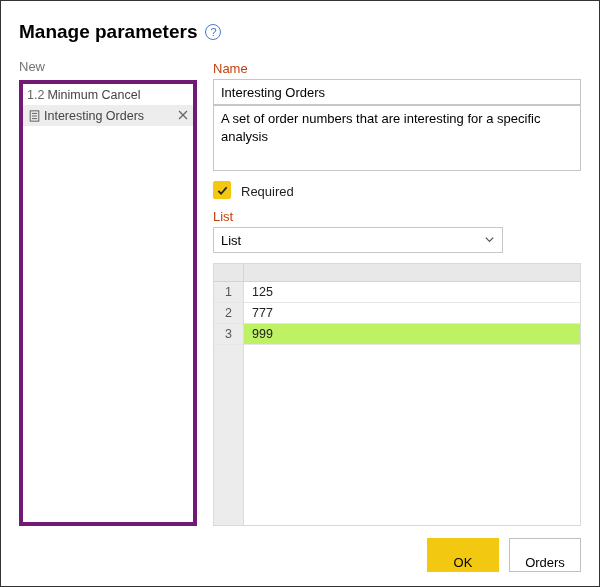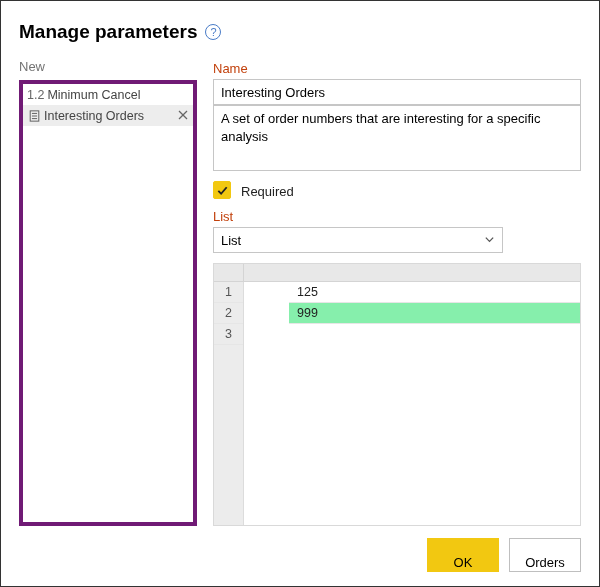--- a/index.html
+++ b/index.html
@@ -52,22 +52,22 @@
   .chev { color:#555; }
   .grid-area { margin-top:10px; flex:1 1 auto; border:1px solid #d9d9d9; display:flex; flex-direction:column; overflow:hidden; }
   .grid-header { height:18px; background:#e8e8e8; display:flex; border-bottom:1px solid #d4d4d4; }
   .grid-header .gh-num { width:30px; border-right:1px solid #d4d4d4; }
   .grid-header .gh-val { flex:1; }
   .grid-body { flex:1 1 auto; display:flex; background:#fff; }
   .grid-num-col { width:30px; background:#ececec; border-right:1px solid #dcdcdc; }
   .grid-val-col { flex:1; }
   .grid-row { height:21px; display:flex; align-items:center; border-bottom:1px solid #e6e6e6; font-size:12.5px; }
   .grid-num-col .grid-row { justify-content:center; color:#555; }
-  .grid-val-col .grid-row { padding:8px 8px;margin-left:45px; }
-  .grid-val-col .grid-row.selected { background:#86efac; }
+  .grid-val-col .grid-row { padding:8px 8px; }
+  .grid-val-col .grid-row.selected { background:#bef264; }
   .footer { display:flex; justify-content:flex-end; gap:10px; margin-top:12px; }
   .btn {
     min-width:72px; height:30px; border:1px solid #bfbfbf; background:#fff;
     font:inherit; cursor:pointer; padding:16px 14px;
   }
   .btn.primary { background:#f2c811; border-color:#f2c811; }
 </style>
 </head>
 <body>
 
@@ -142,20 +142,21 @@
         <div class="gh-val"></div>
       </div>
       <div class="grid-body">
         <div class="grid-num-col">
           <div class="grid-row">1</div>
           <div class="grid-row">2</div>
           <div class="grid-row">3</div>
         </div>
         <div class="grid-val-col">
           <div class="grid-row">125</div>
+          <div class="grid-row">777</div>
           <div class="grid-row selected">999</div>
         </div>
       </div>
     </div>
 
   </div>
 </div>
 
 <div class="footer">
   <button class="btn primary">OK</button>

